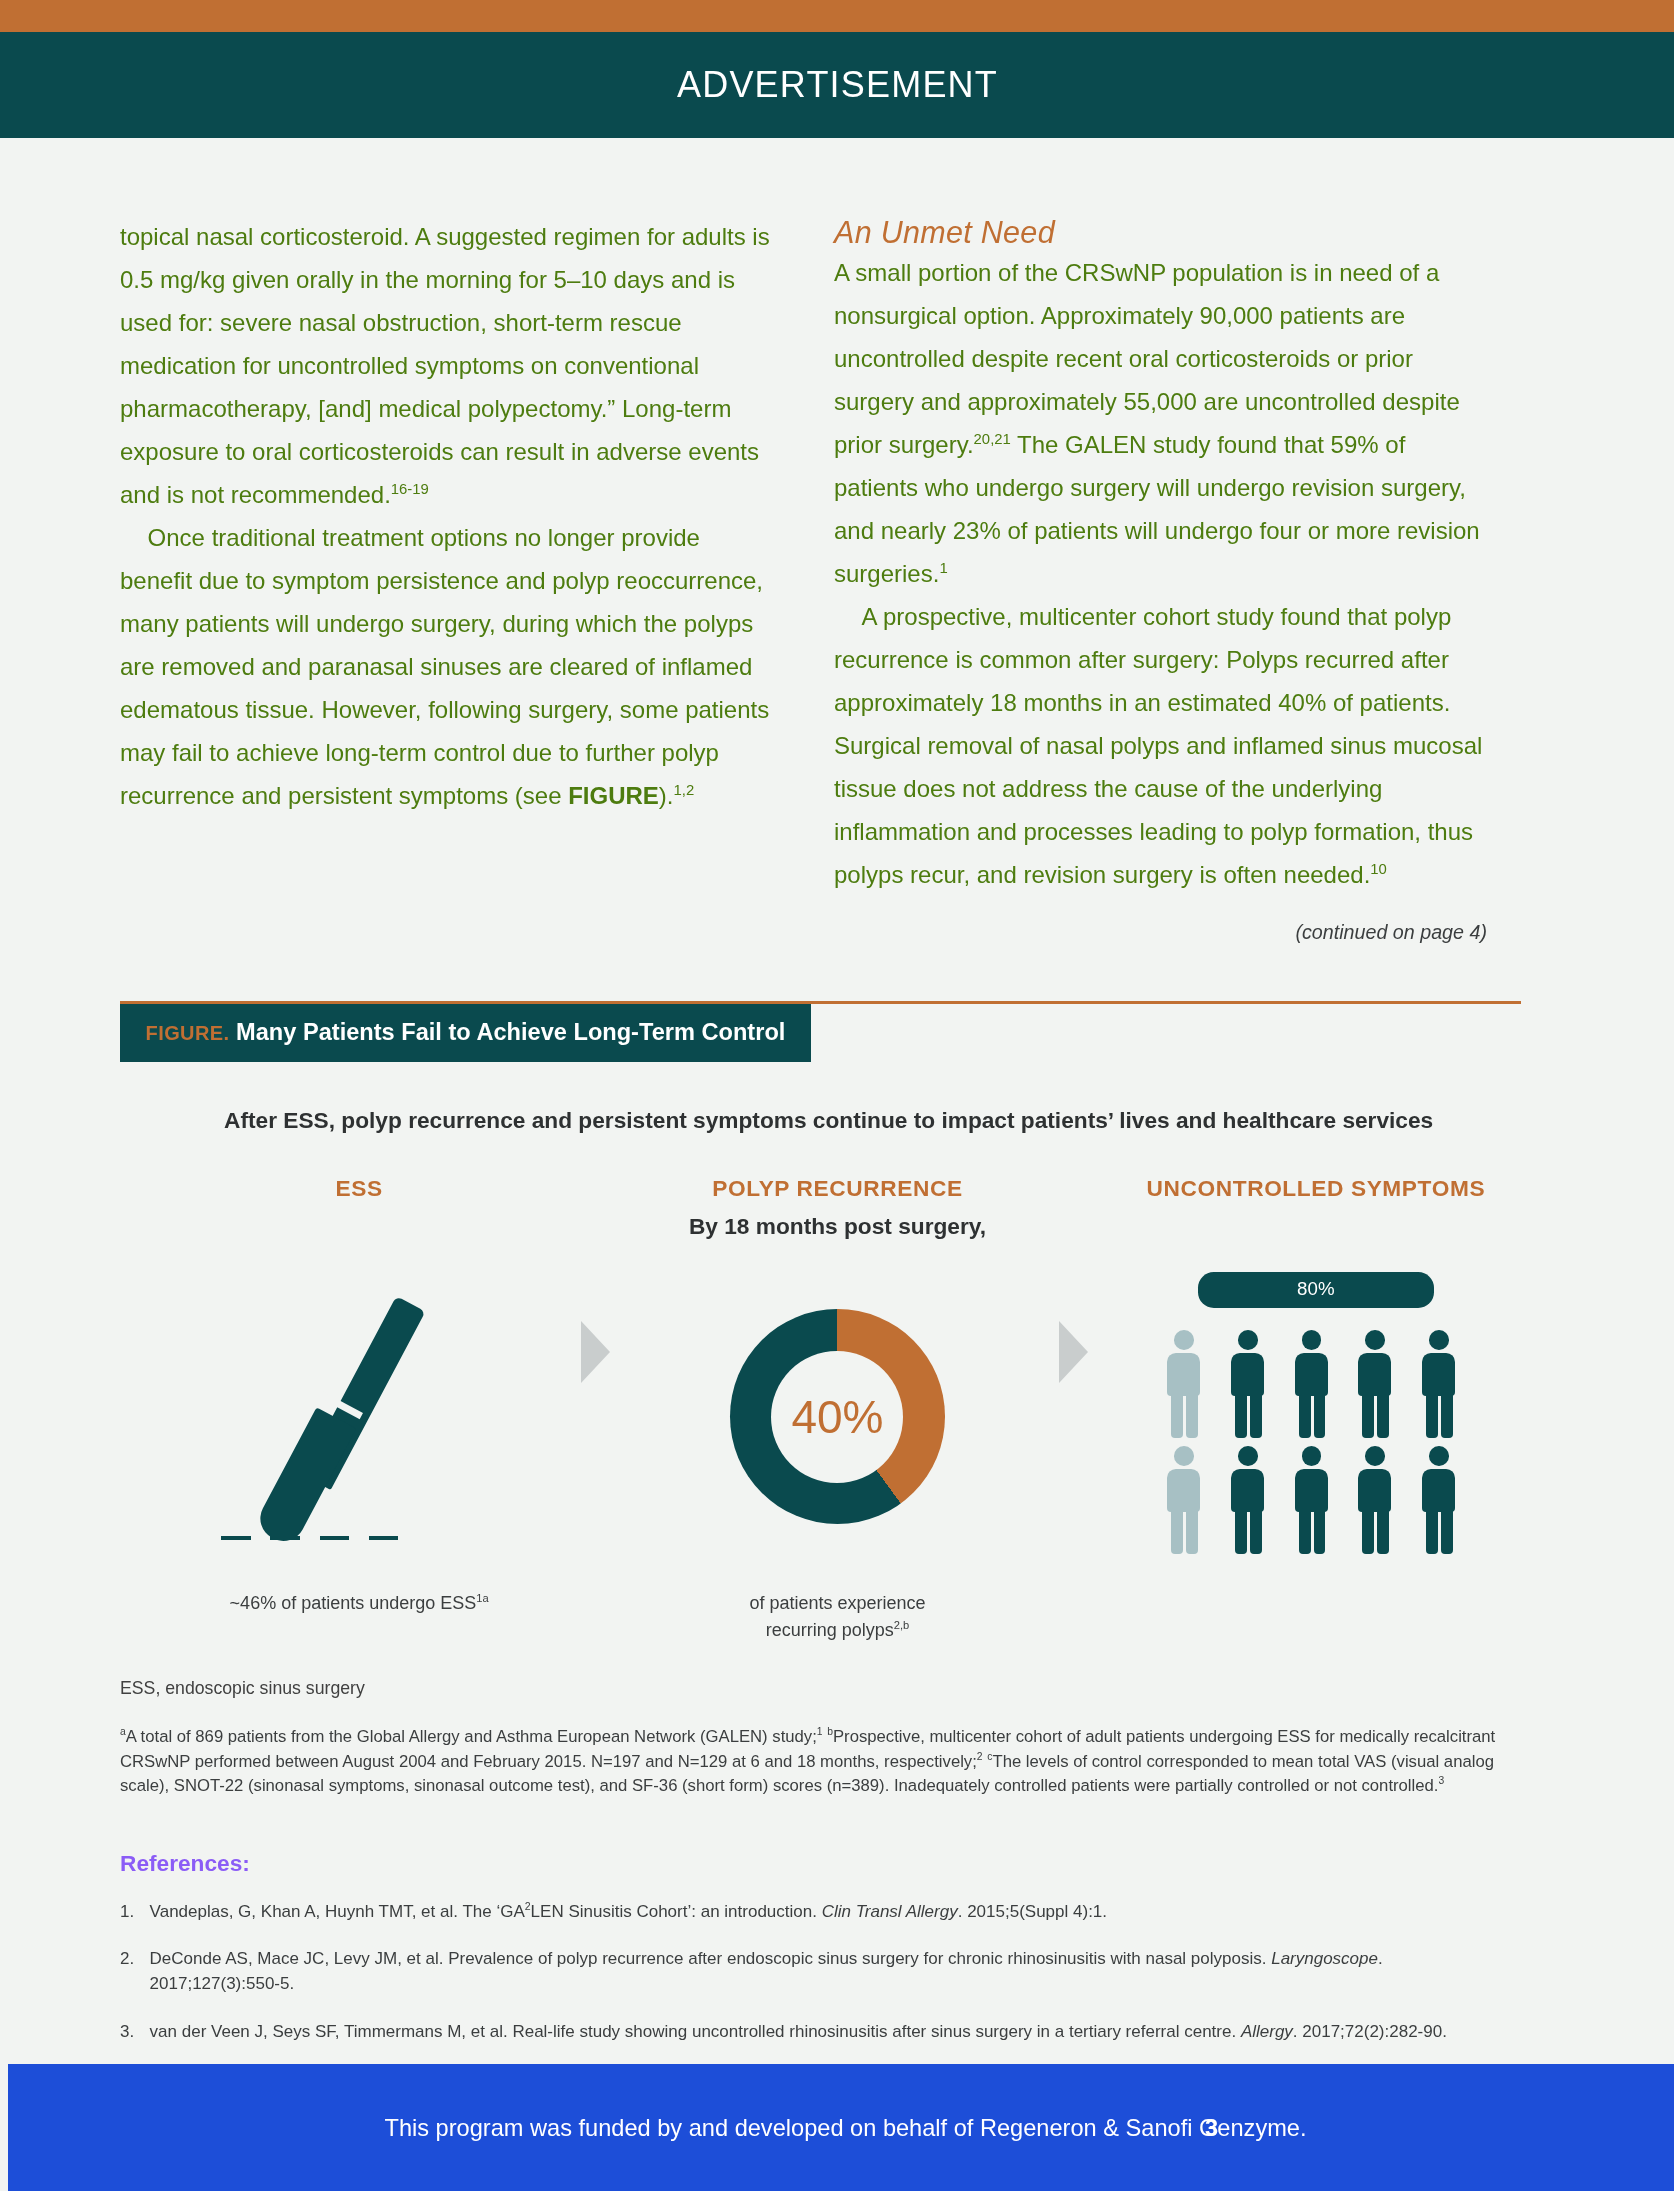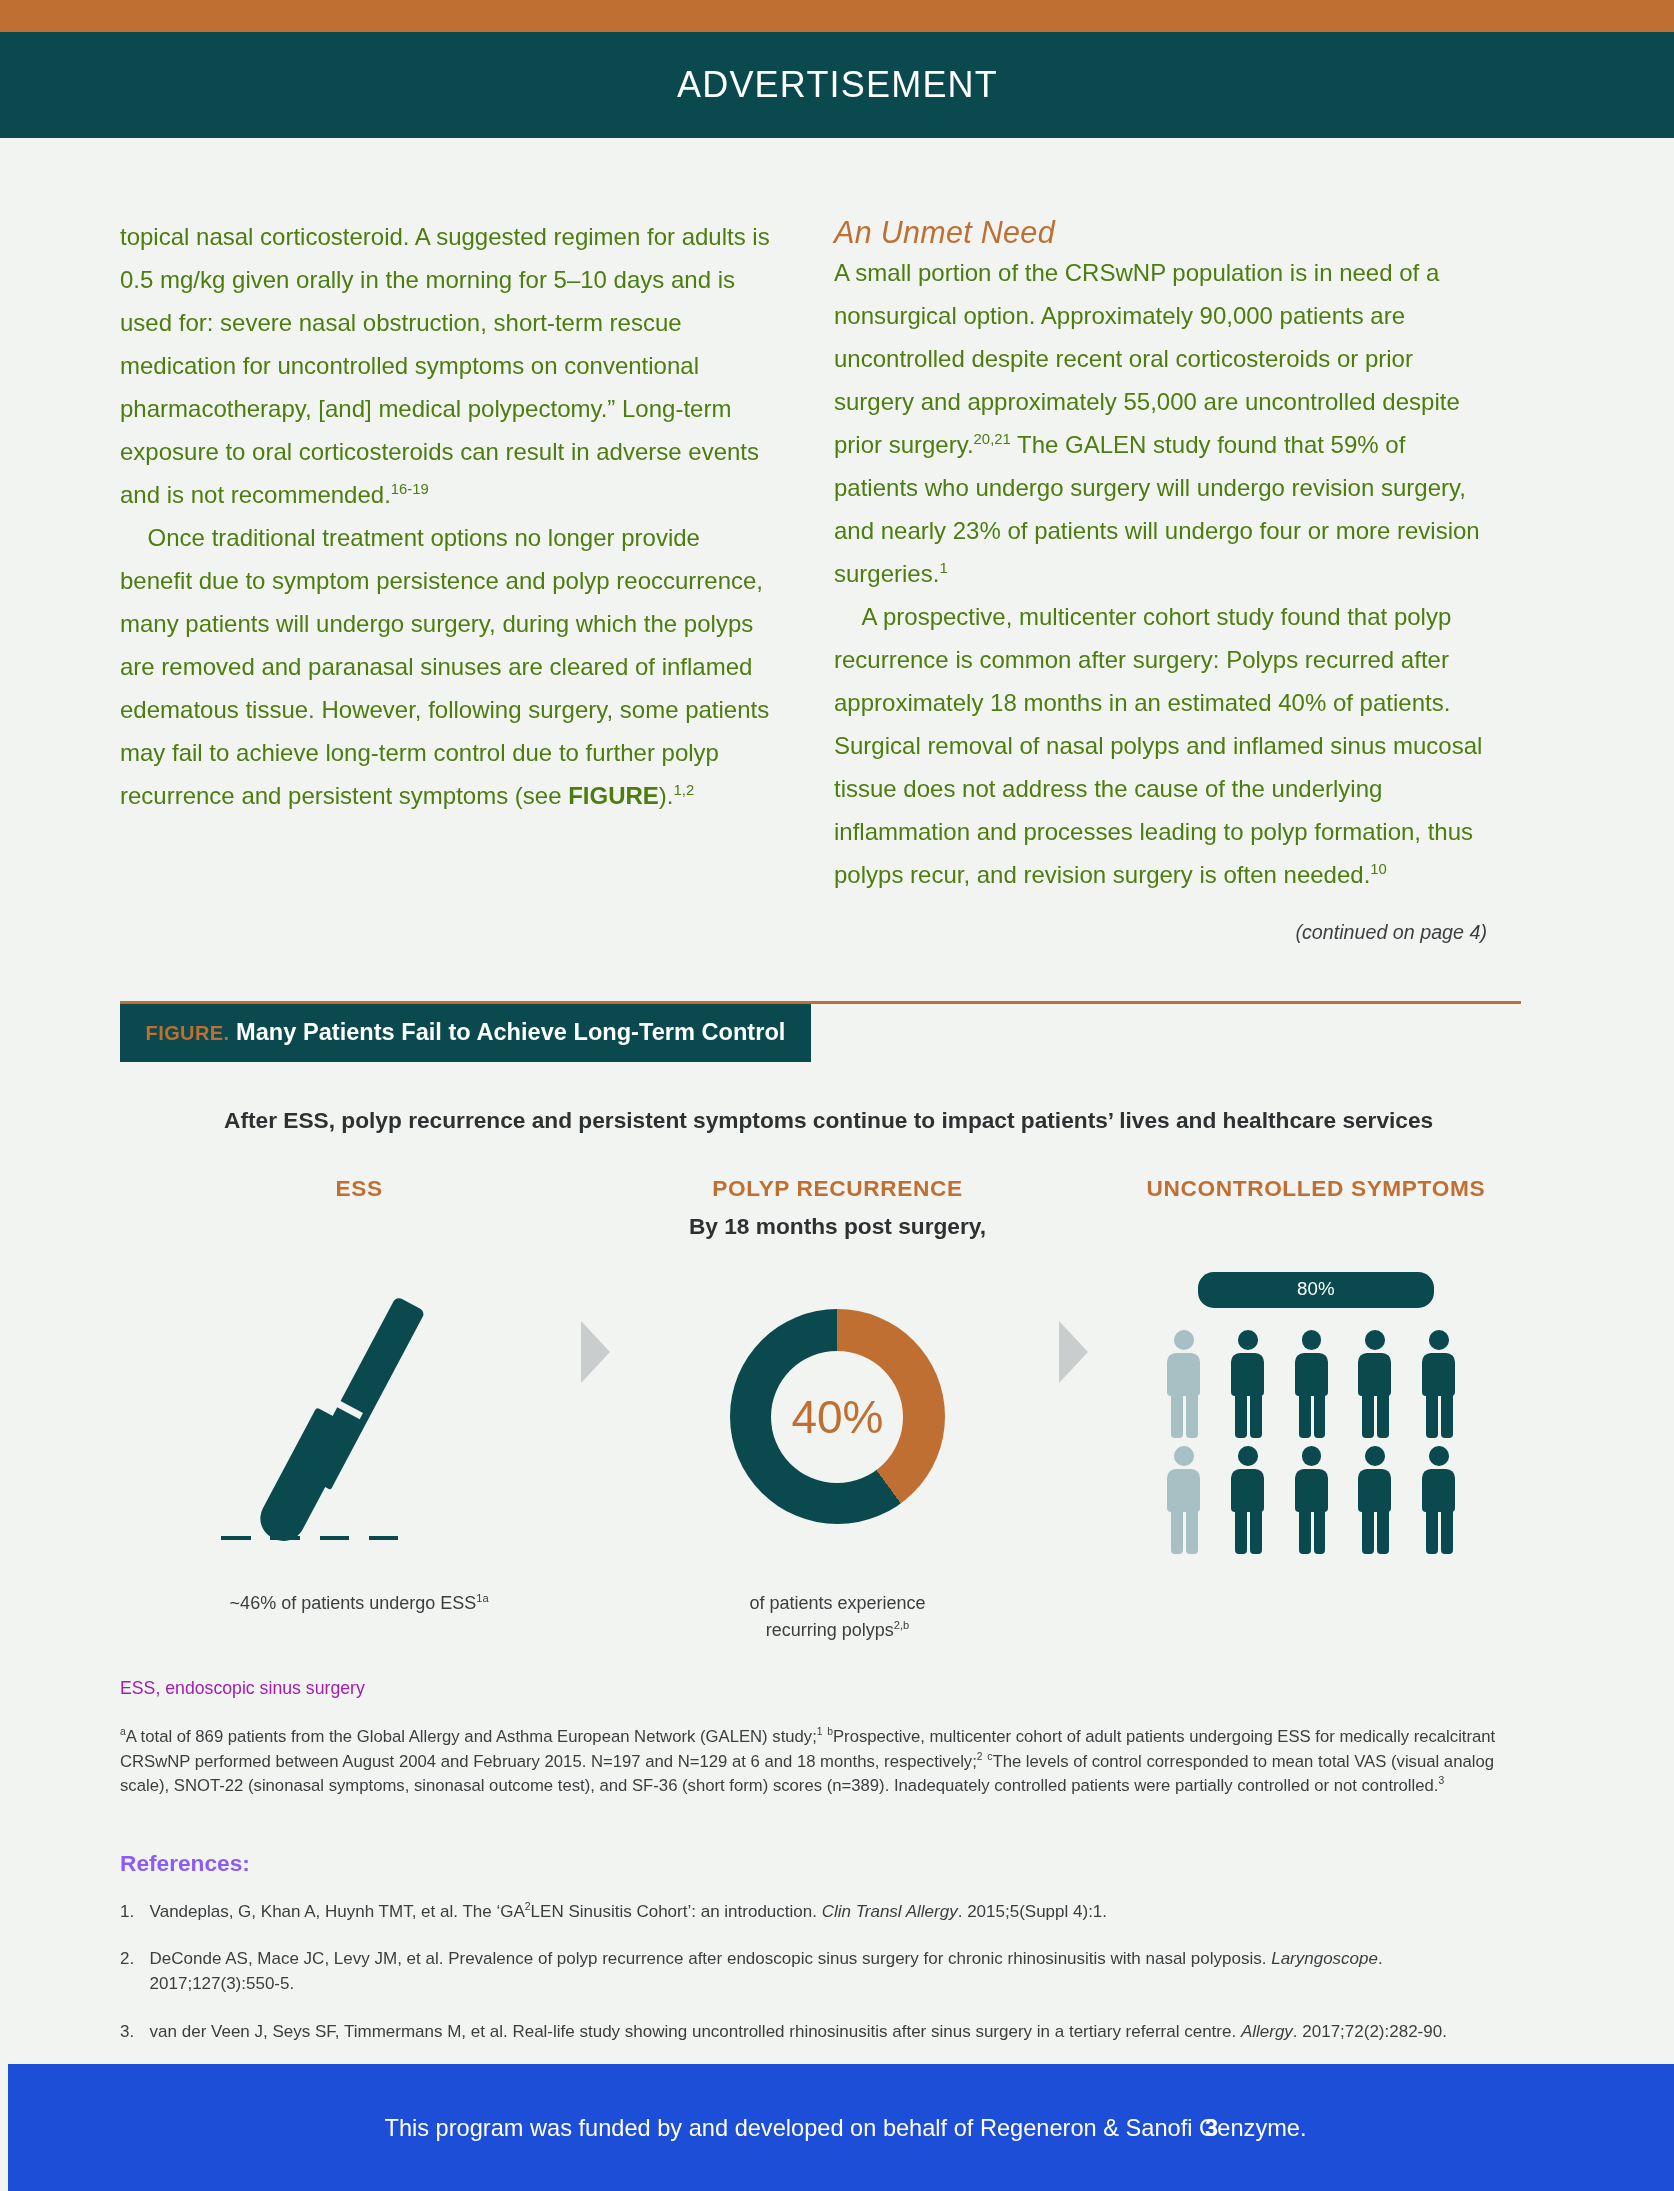--- a/index.html
+++ b/index.html
@@ -161,21 +161,21 @@
   }
   .person .leg-l,.person .leg-r{
     position:absolute;top:59px;width:11.8px;height:49px;border-radius:0 0 3.9px 3.9px;
   }
   .person .leg-l{left:7.9px;}
   .person .leg-r{left:22.7px;}
   .person.dark .head,.person.dark .body,.person.dark .leg-l,.person.dark .leg-r{background:#0a4a4e;}
   .person.light .head,.person.light .body,.person.light .leg-l,.person.light .leg-r{background:#a7c0c4;}
 
   
-  .abbr{font-size:17.7px;color:#a21caf;margin-top:35px;}
+  .abbr{font-size:17.7px;color:#404040;margin-top:35px;}
   .footnotes{font-size:16.7px;line-height:24.6px;color:#3b3e3f;margin-top:25.6px;max-width:1379px;}
   .refs-title{font-size:22.7px;font-weight:bold;color:#8b5cf6;margin-top:51px;}
   .ref{display:flex;font-size:17px;line-height:25.6px;margin-top:21.7px;max-width:1379px;}
   .ref .num{width:29.6px;flex:none;}
   .ref i{font-style:italic;}
 
   
   .footer{
     position:absolute;left:8px;bottom:0;width:1675px;height:128px;
     background:#1d4ed8;

